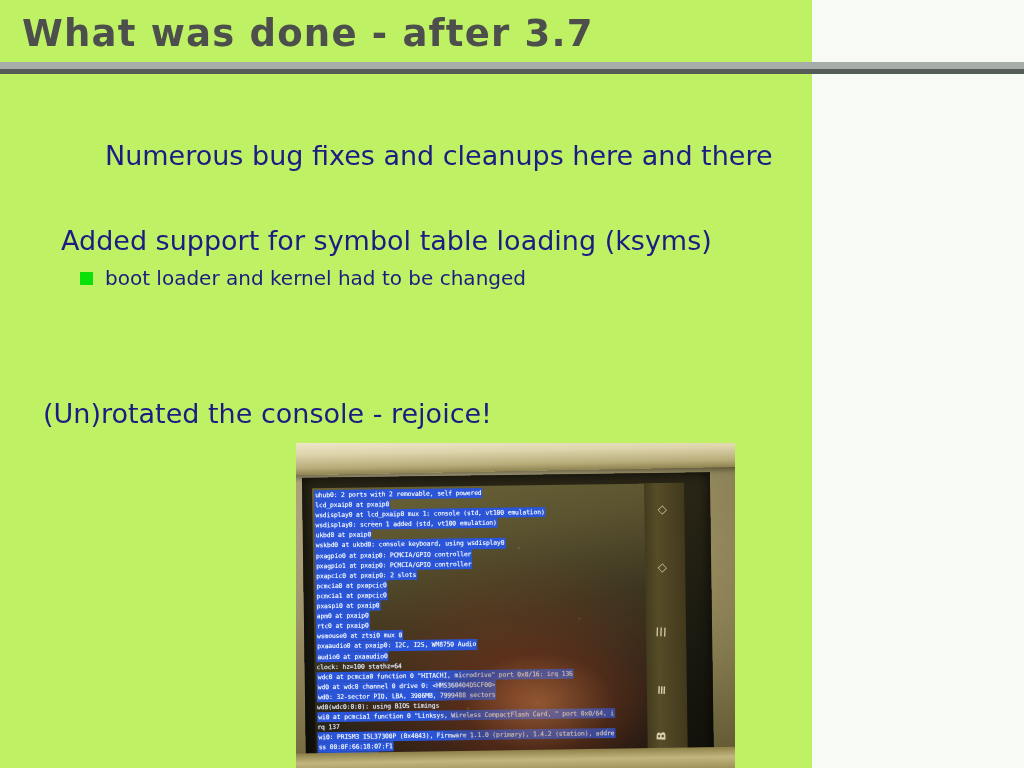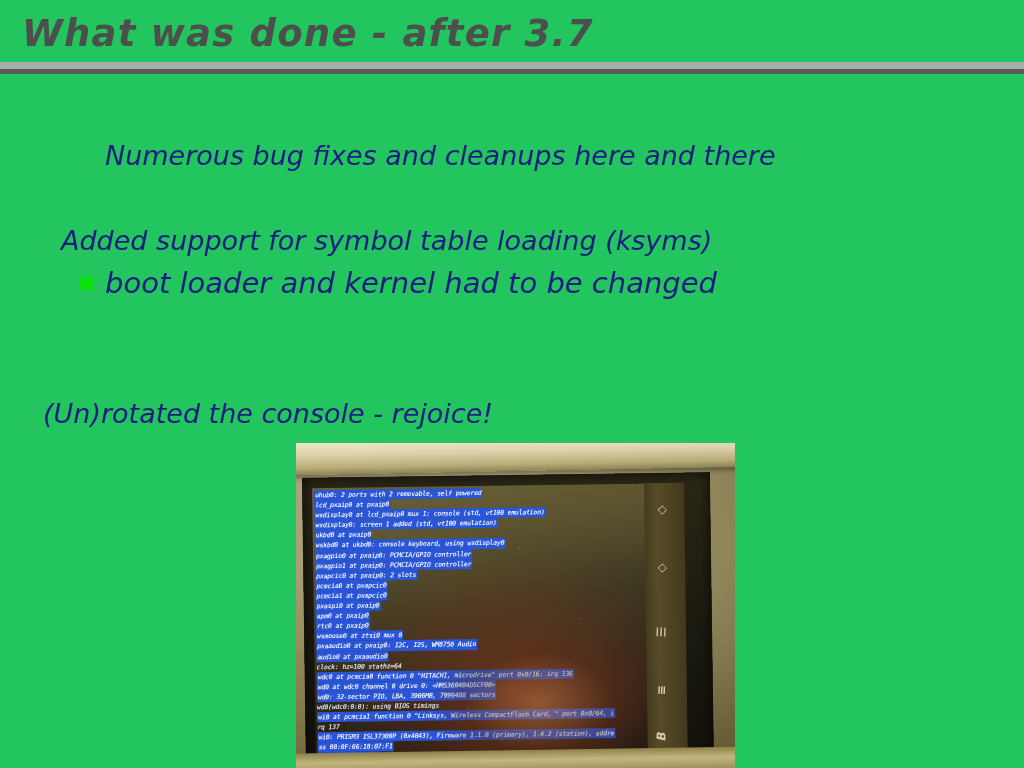--- a/index.html
+++ b/index.html
@@ -10,24 +10,23 @@
   body {
     width: 1024px;
     height: 768px;
     overflow: hidden;
     background: #f7faf5;
     font-family: "DejaVu Sans", sans-serif;
   }
 
   #slide {
     position: relative;
-    width: 1024px;
+    width: 812px;
     height: 768px;
-    background: #22c55e;
-    font-style: italic;
+    background: #bef264;
   }
 
   
   #slide-title {
     position: absolute;
     left: 22px;
     top: 12px;
     font-family: "DejaVu Sans", sans-serif;
     font-size: 37px;
     font-weight: bold;
@@ -77,21 +76,21 @@
 
   .bullet-square {
     width: 13px;
     height: 13px;
     background: #0ae00a;
     margin-right: 12px;
     flex: 0 0 auto;
   }
   .sub-label {
     font-family: "DejaVu Sans", sans-serif;
-    font-size: 29px;
+    font-size: 20px;
     color: #1c1c82;
     white-space: nowrap;
     text-align: right;
   }
 
   
   #photo {
     position: absolute;
     left: 296px;
     top: 443px;

